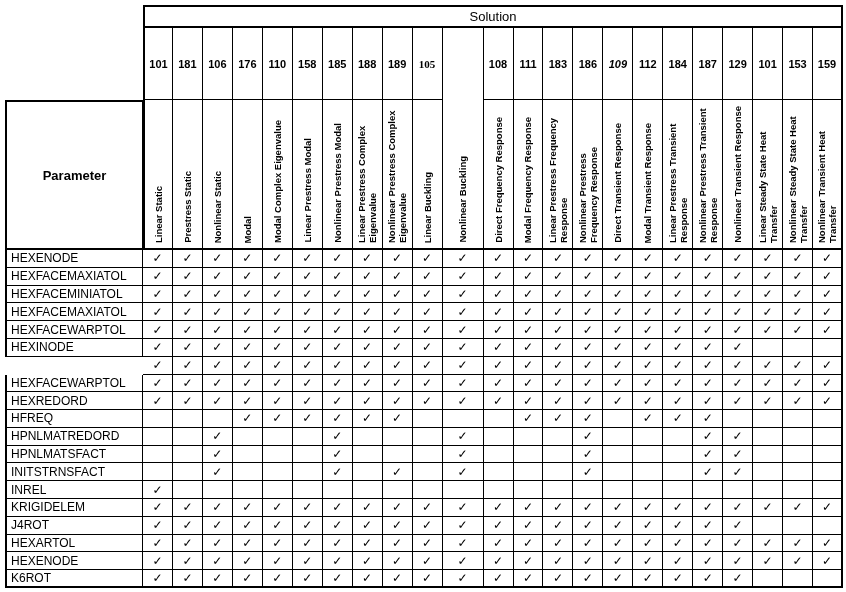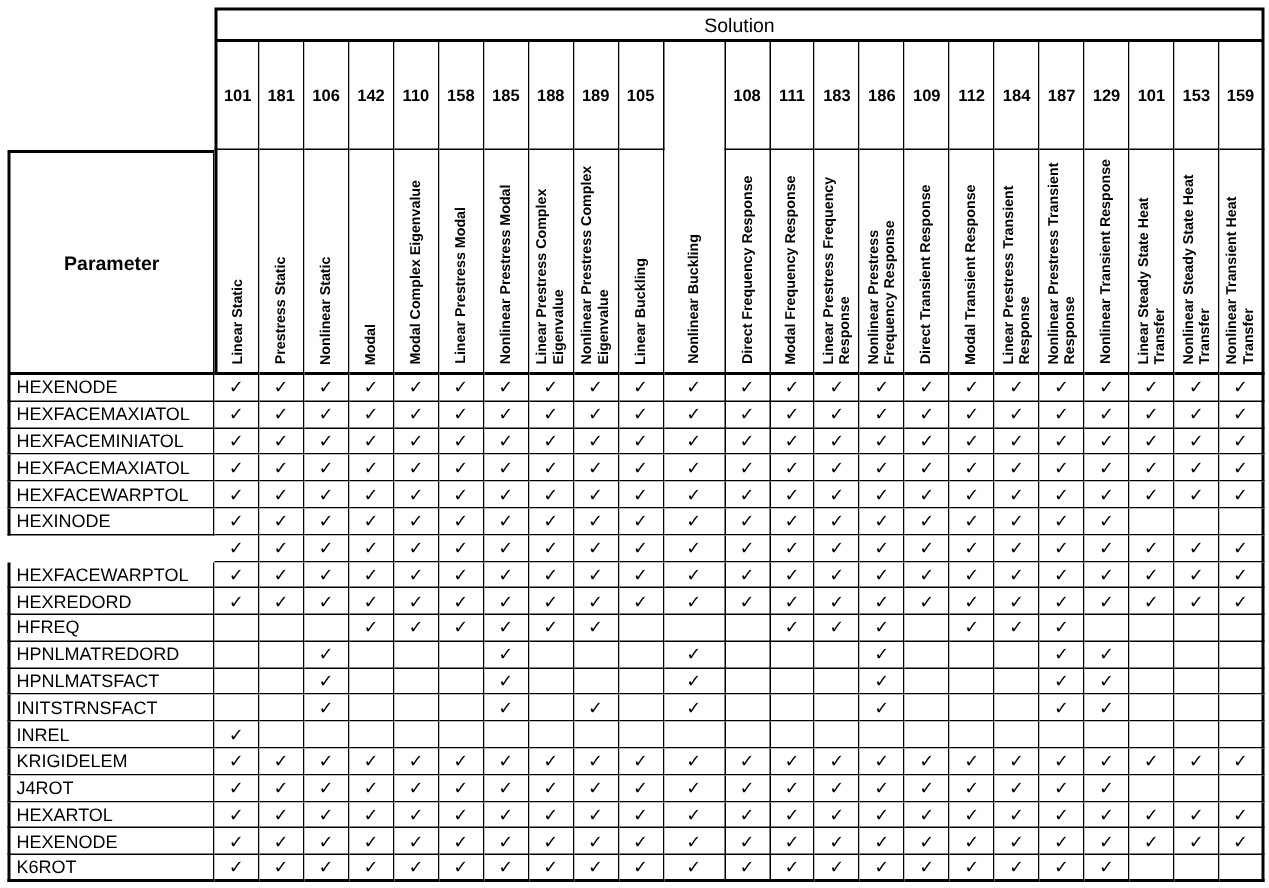--- a/index.html
+++ b/index.html
@@ -91,21 +91,21 @@
         <div class="vtext">Linear Static</div>
       </div>
       <div class="cell num" style="grid-area: 2 / 3;">181</div>
       <div class="cell vcell" style="grid-area: 3 / 3;">
         <div class="vtext">Prestress Static</div>
       </div>
       <div class="cell num" style="grid-area: 2 / 4;">106</div>
       <div class="cell vcell" style="grid-area: 3 / 4;">
         <div class="vtext">Nonlinear Static</div>
       </div>
-      <div class="cell num" style="grid-area: 2 / 5;">142</div>
+      <div class="cell num" style="grid-area: 2 / 5;">176</div>
       <div class="cell vcell" style="grid-area: 3 / 5;">
         <div class="vtext">Modal</div>
       </div>
       <div class="cell num" style="grid-area: 2 / 6;">110</div>
       <div class="cell vcell" style="grid-area: 3 / 6;">
         <div class="vtext">Modal Complex Eigenvalue</div>
       </div>
       <div class="cell num" style="grid-area: 2 / 7;">158</div>
       <div class="cell vcell" style="grid-area: 3 / 7;">
         <div class="vtext">Linear Prestress Modal</div>
@@ -115,21 +115,21 @@
         <div class="vtext">Nonlinear Prestress Modal</div>
       </div>
       <div class="cell num" style="grid-area: 2 / 9;">188</div>
       <div class="cell vcell" style="grid-area: 3 / 9;">
         <div class="vtext">Linear Prestress Complex Eigenvalue</div>
       </div>
       <div class="cell num" style="grid-area: 2 / 10;">189</div>
       <div class="cell vcell" style="grid-area: 3 / 10;">
         <div class="vtext">Nonlinear Prestress Complex Eigenvalue</div>
       </div>
-      <div class="cell num" style="grid-area: 2 / 11;">105</div>
+      <div class="cell num" style="grid-area: 2 / 11; font-family: Liberation Serif, serif;">105</div>
       <div class="cell vcell" style="grid-area: 3 / 11;">
         <div class="vtext">Linear Buckling</div>
       </div>
       <div class="cell num" style="grid-area: 2 / 12; margin-left: 40px;">180</div>
       <div class="cell vcell" style="grid-area: 3 / 12;">
         <div class="vtext">Nonlinear Buckling</div>
       </div>
       <div class="cell num" style="grid-area: 2 / 13;">108</div>
       <div class="cell vcell" style="grid-area: 3 / 13;">
         <div class="vtext">Direct Frequency Response</div>
@@ -139,21 +139,21 @@
         <div class="vtext">Modal Frequency Response</div>
       </div>
       <div class="cell num" style="grid-area: 2 / 15;">183</div>
       <div class="cell vcell" style="grid-area: 3 / 15;">
         <div class="vtext">Linear Prestress Frequency Response</div>
       </div>
       <div class="cell num" style="grid-area: 2 / 16;">186</div>
       <div class="cell vcell" style="grid-area: 3 / 16;">
         <div class="vtext">Nonlinear Prestress Frequency Response</div>
       </div>
-      <div class="cell num" style="grid-area: 2 / 17;">109</div>
+      <div class="cell num" style="grid-area: 2 / 17; font-style: italic;">109</div>
       <div class="cell vcell" style="grid-area: 3 / 17;">
         <div class="vtext">Direct Transient Response</div>
       </div>
       <div class="cell num" style="grid-area: 2 / 18;">112</div>
       <div class="cell vcell" style="grid-area: 3 / 18;">
         <div class="vtext">Modal Transient Response</div>
       </div>
       <div class="cell num" style="grid-area: 2 / 19;">184</div>
       <div class="cell vcell" style="grid-area: 3 / 19;">
         <div class="vtext">Linear Prestress Transient Response</div>

